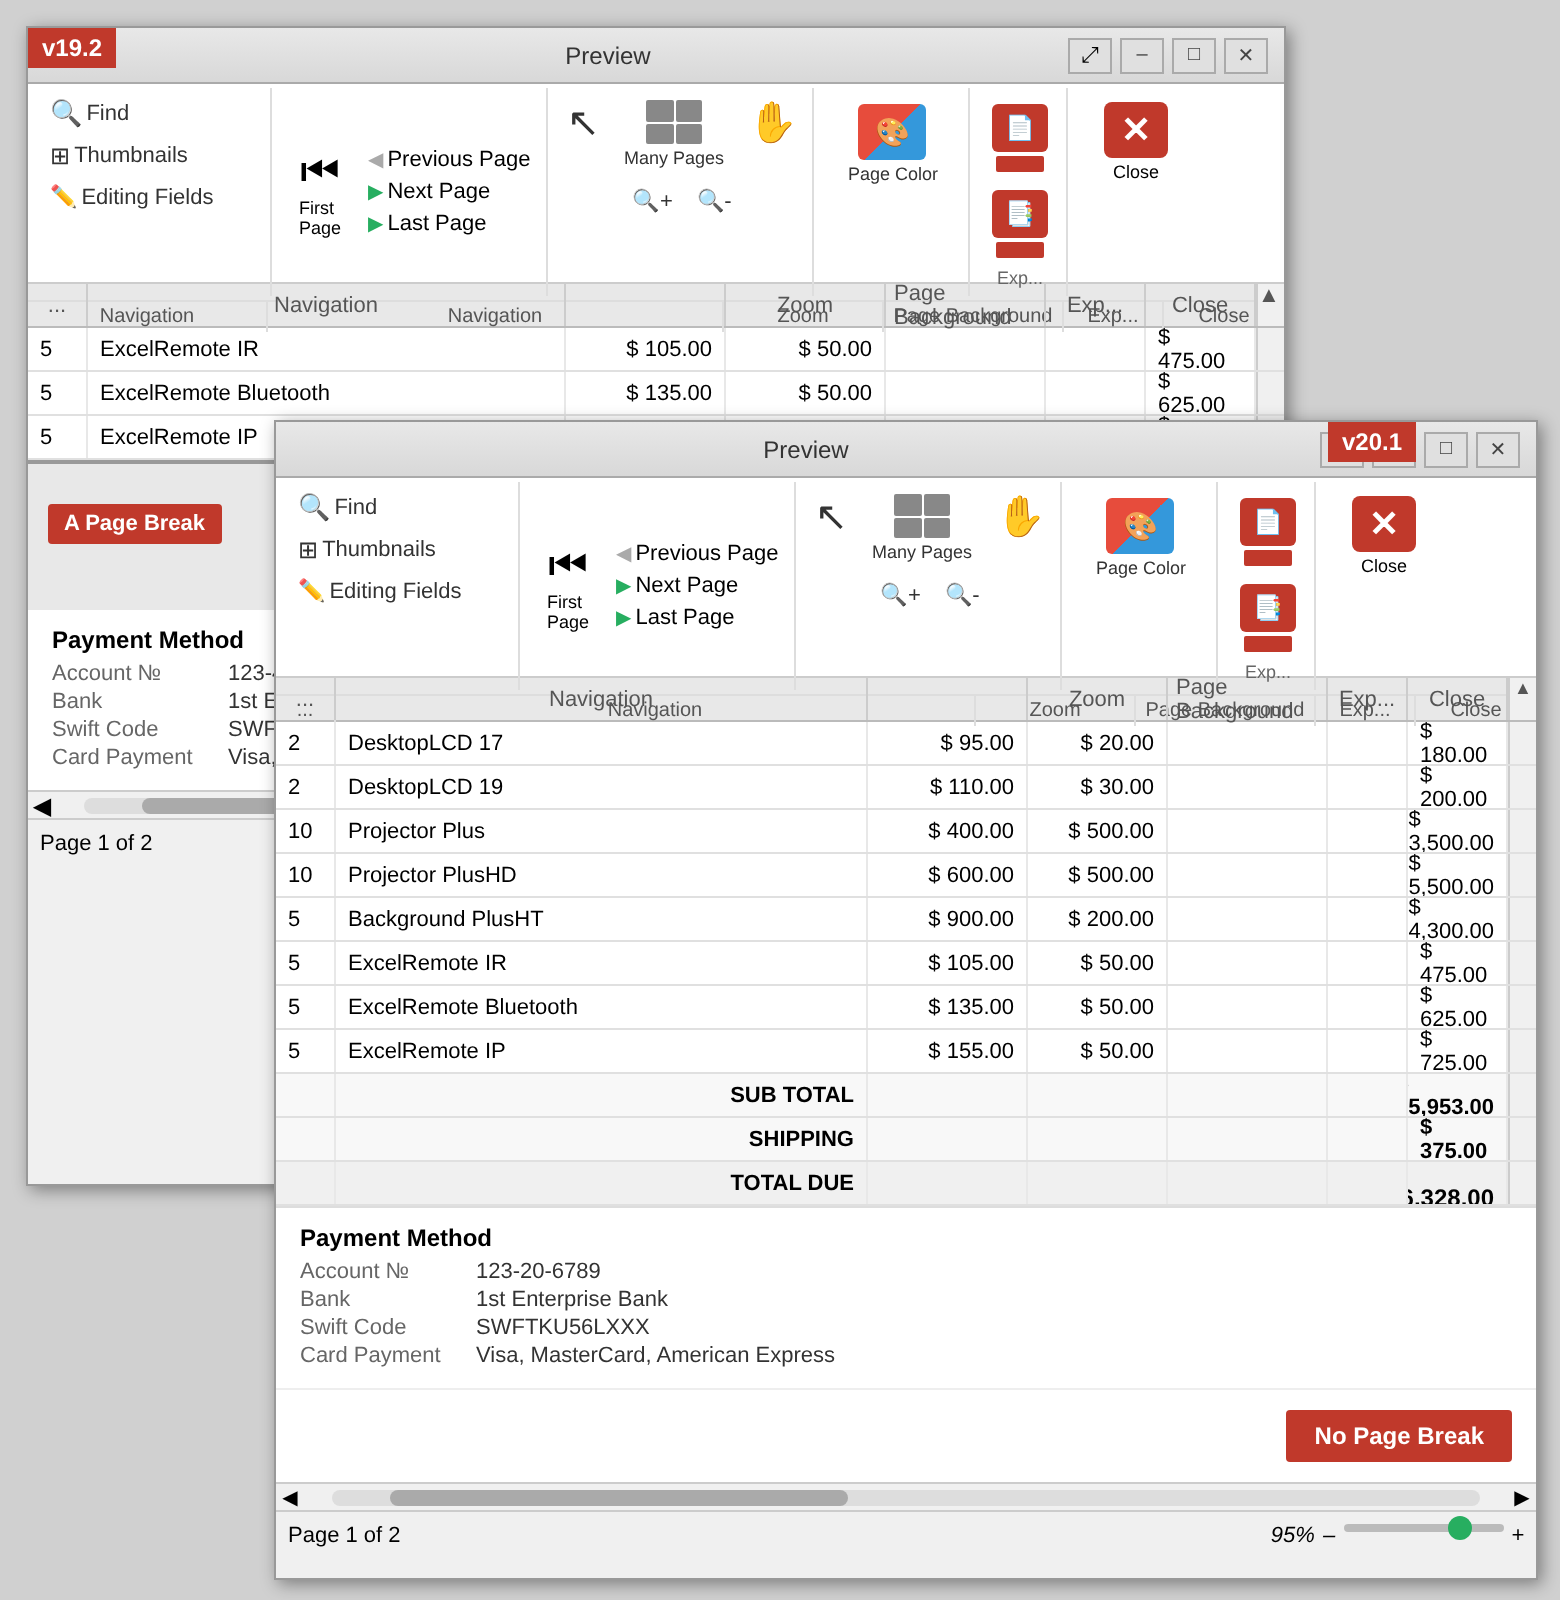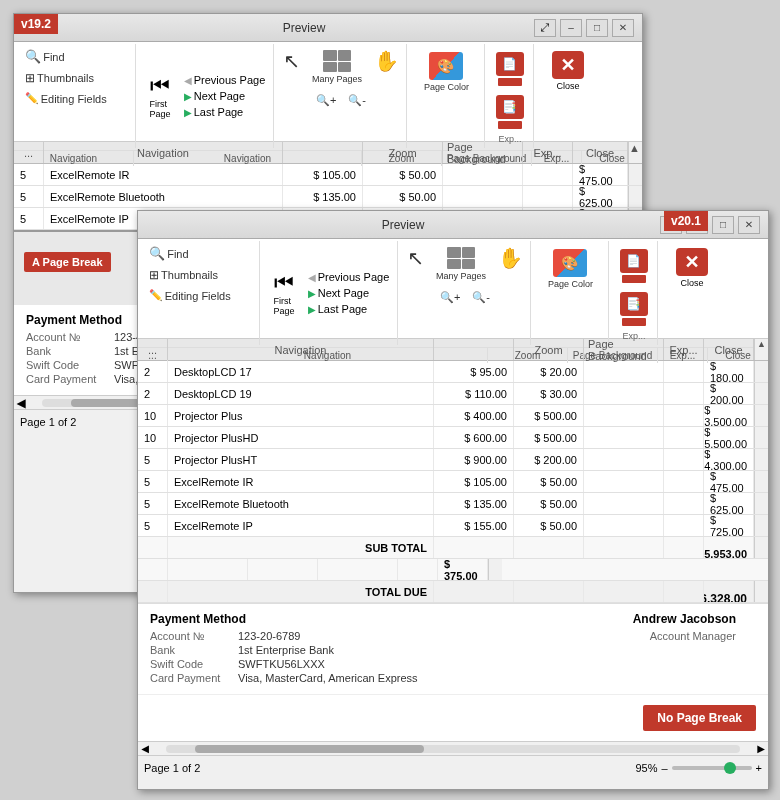--- a/index.html
+++ b/index.html
@@ -285,23 +285,24 @@
       border-top: 1px solid #ccc;
       display: flex;
       align-items: center;
       padding: 2px 6px;
       font-size: 11px;
       height: 24px;
       gap: 8px;
     }
     .zoom-controls {
       display: flex;
-      align-items: center;
+      align-items: flex-start;
       gap: 4px;
       margin-left: auto;
+      font-style: italic;
     }
     .zoom-slider {
       width: 80px;
       height: 4px;
       background: #bbb;
       position: relative;
       border-radius: 2px;
     }
     .zoom-thumb {
       position: absolute;
@@ -731,21 +732,21 @@
       <div class="table-cell" style="flex:1;">Projector PlusHD</div>
       <div class="table-cell right" style="width:80px;">$ 600.00</div>
       <div class="table-cell right" style="width:70px;">$ 500.00</div>
       <div class="table-cell right" style="width:80px;"></div>
       <div class="table-cell right" style="width:40px;"></div>
       <div class="table-cell right" style="width:50px;">$ 5,500.00</div>
       <div style="width:14px; background:#f0f0f0; border-left:1px solid #ccc;"></div>
     </div>
     <div class="table-row">
       <div class="table-cell" style="width:30px;">5</div>
-      <div class="table-cell" style="flex:1;">Projector PlusHT</div>
+      <div class="table-cell" style="flex:1;">Background PlusHT</div>
       <div class="table-cell right" style="width:80px;">$ 900.00</div>
       <div class="table-cell right" style="width:70px;">$ 200.00</div>
       <div class="table-cell right" style="width:80px;"></div>
       <div class="table-cell right" style="width:40px;"></div>
       <div class="table-cell right" style="width:50px;">$ 4,300.00</div>
       <div style="width:14px; background:#f0f0f0; border-left:1px solid #ccc;"></div>
     </div>
     <div class="table-row">
       <div class="table-cell" style="width:30px;">5</div>
       <div class="table-cell" style="flex:1;">ExcelRemote IR</div>
@@ -782,20 +783,21 @@
       <div class="table-cell bold right" style="flex:1;">SUB TOTAL</div>
       <div class="table-cell right" style="width:80px;"></div>
       <div class="table-cell right" style="width:70px;"></div>
       <div class="table-cell right" style="width:80px;"></div>
       <div class="table-cell right" style="width:40px;"></div>
       <div class="table-cell bold right" style="width:50px;">$ 35,953.00</div>
       <div style="width:14px; background:#f0f0f0; border-left:1px solid #ccc;"></div>
     </div>
     <div class="table-row" style="background:#f8f8f8;">
       <div class="table-cell" style="width:30px;"></div>
+      <div class="table-cell bold right" style="flex:1;">SHIPPING</div>
       <div class="table-cell right" style="width:80px;"></div>
       <div class="table-cell right" style="width:70px;"></div>
       <div class="table-cell right" style="width:80px;"></div>
       <div class="table-cell right" style="width:40px;"></div>
       <div class="table-cell bold right" style="width:50px;">$ 375.00</div>
       <div style="width:14px; background:#f0f0f0; border-left:1px solid #ccc;"></div>
     </div>
     <div class="table-row" style="background:#f0f0f0;">
       <div class="table-cell" style="width:30px;"></div>
       <div class="table-cell bold right" style="flex:1;">TOTAL DUE</div>
@@ -820,24 +822,20 @@
         <span class="payment-value">1st Enterprise Bank</span>
       </div>
       <div class="payment-row">
         <span class="payment-label">Swift Code</span>
         <span class="payment-value">SWFTKU56LXXX</span>
       </div>
       <div class="payment-row">
         <span class="payment-label">Card Payment</span>
         <span class="payment-value">Visa, MasterCard, American Express</span>
       </div>
-    </div>
-    <div style="text-align:right; padding-right:20px;">
-      <div style="font-weight:bold; font-size:12px; margin-bottom:4px;">Andrew Jacobson</div>
-      <div style="color:#666; font-size:11px;">Account Manager</div>
     </div>
   </div>
 
   <div style="padding:10px 12px; background:#fff; display:flex; justify-content:flex-end; border-top:1px solid #eee;">
     <button class="no-page-break-btn">No Page Break</button>
   </div>
 
   <div class="scroll-area">
     <div style="width:14px; text-align:center; cursor:pointer; font-size:10px;">◀</div>
     <div class="scroll-track">

